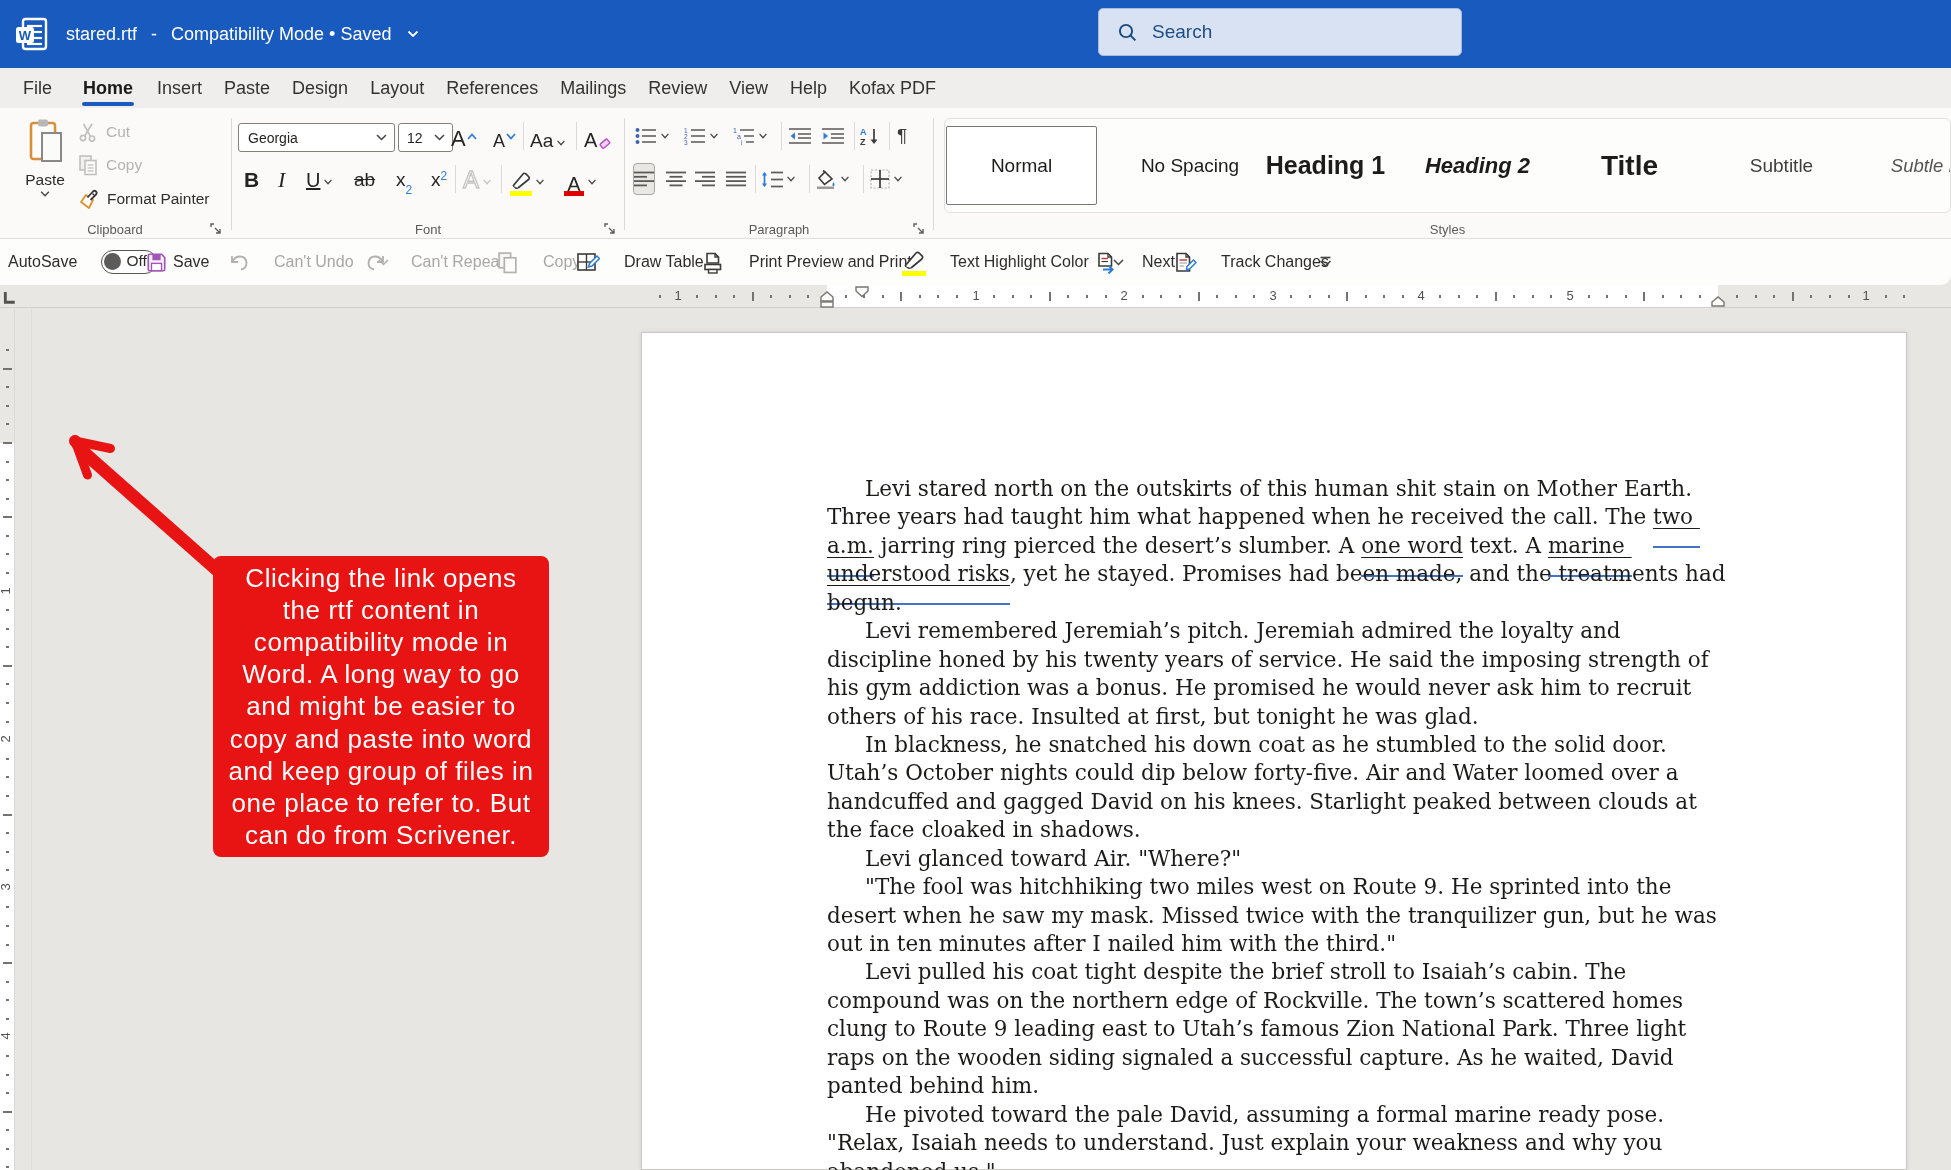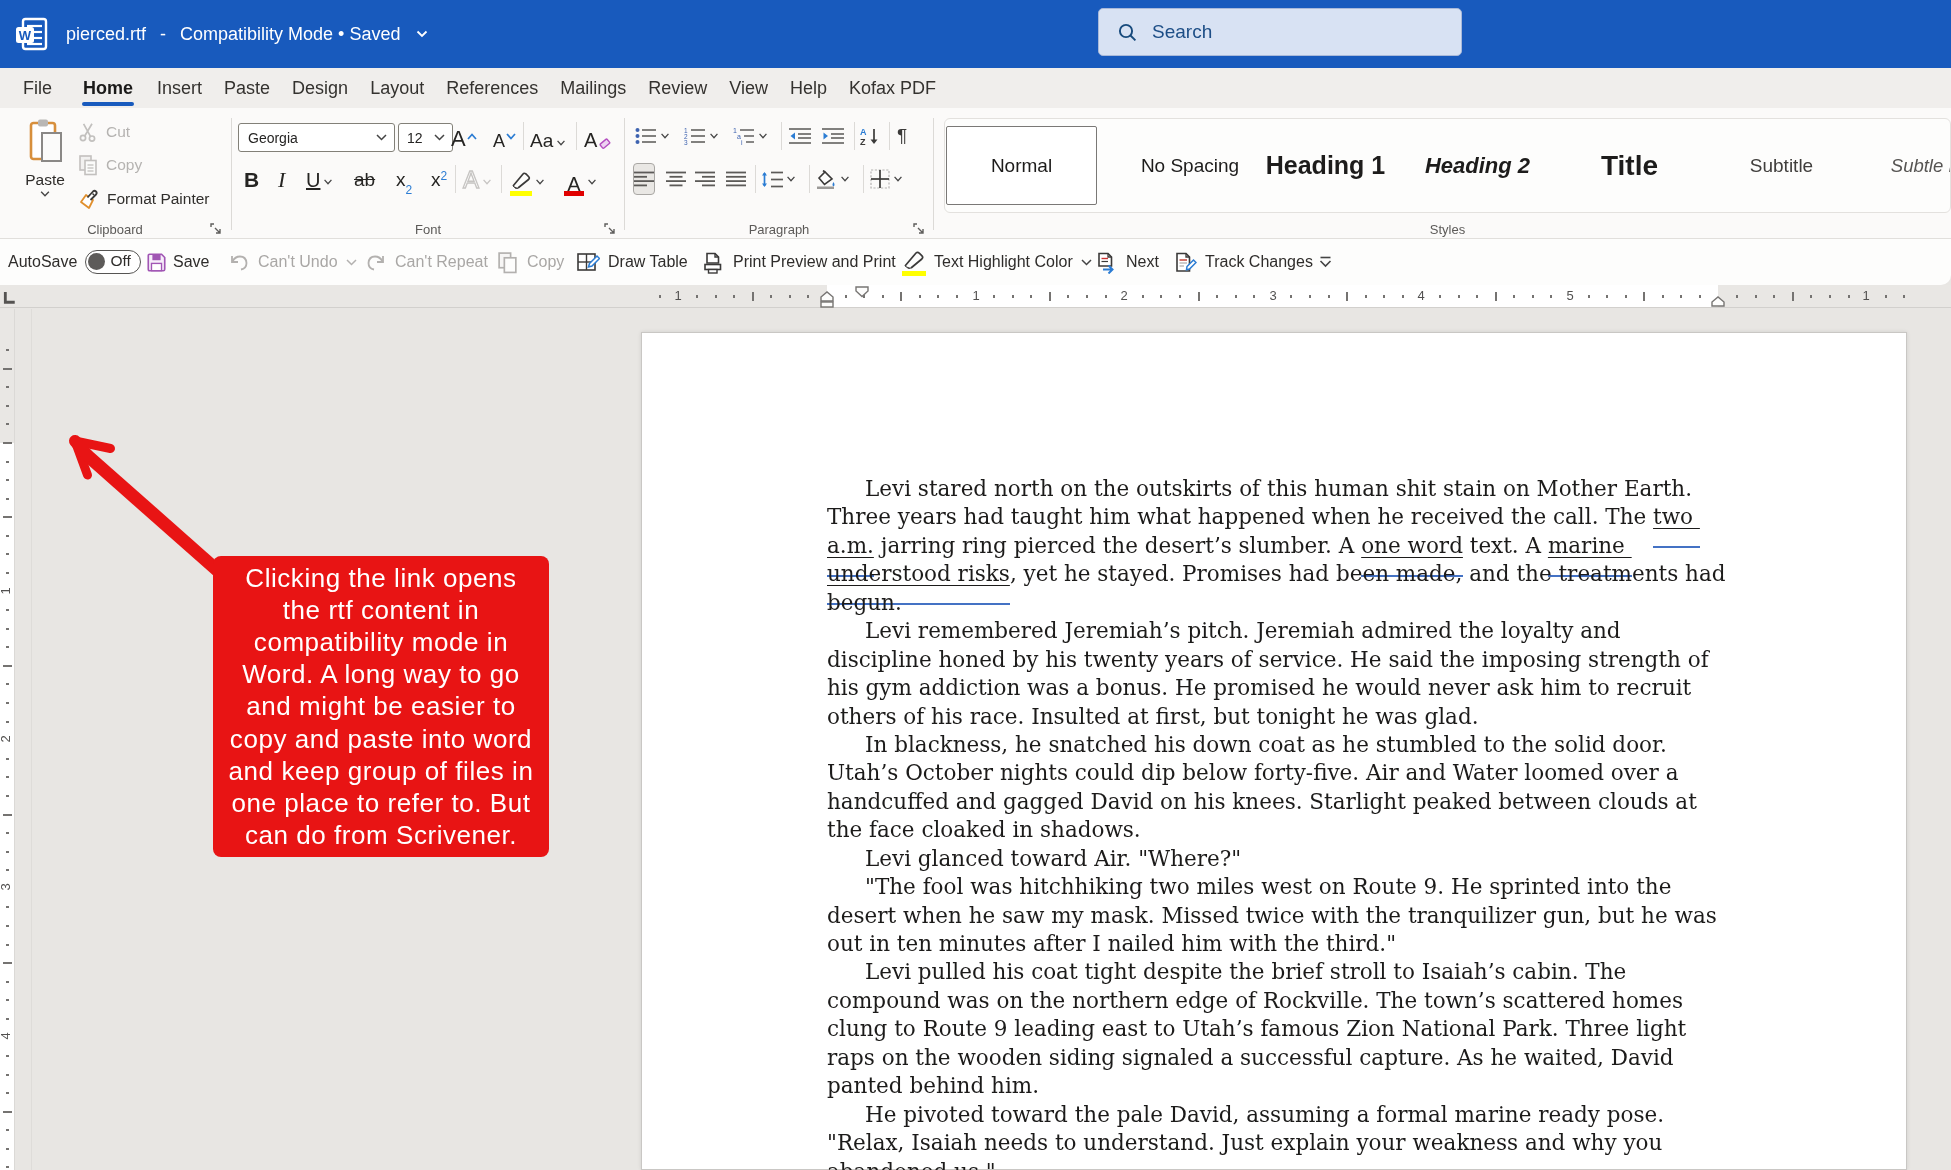--- a/index.html
+++ b/index.html
@@ -70,21 +70,21 @@
   .st-nospacing { font-size:19px;padding-left:33px; }
   .st-h1 { font-size:25px; font-weight:600; }
   .st-h2 { font-size:22px; font-weight:600; font-style:italic; }
   .st-title { font-size:28px; font-weight:bold; }
   .st-subtitle { font-size:19px; color:#403e3c; }
   .st-subtleem { font-size:18.5px; font-style:italic; color:#565452; }
 
   
   .qat { position:absolute; left:0; top:239px; width:1951px; height:46px; background:#fdfdfc;
          border-radius:0 0 10px 0; font-size:16px; color:#2f2d2b; }
-  .qat-item { position:absolute; top:0; height:46px; display:flex; align-items:center; gap:8px; white-space:nowrap; }
+  .qat-item { position:absolute; top:0; height:46px; display:flex; align-items:center; gap:24px; white-space:nowrap; }
   .qat .dis { color:#a9a7a5; }
   .autosave-pill { width:56px; height:24px; border:1.5px solid #565553; border-radius:13px; background:#fff;
                    display:flex; align-items:center; position:relative; }
   .autosave-knob { position:absolute; left:2px; top:2px; width:17px; height:17px; border-radius:50%; background:#5d5b59; }
   .autosave-state { position:absolute; left:24px; top:1px; font-size:15.5px; color:#2f2d2b; }
 
   
   .hruler { position:absolute; left:0; top:285px; width:1951px; height:23px; background:#e9e7e4; border-bottom:1px solid #d2d0cd; }
   .hr-white { position:absolute; top:0; height:22px; background:#ffffff; }
   .tick-dot { position:absolute; width:2px; height:3px; background:#757371; top:10px; }
@@ -125,21 +125,21 @@
     <svg class="word-logo" viewBox="0 0 36 36">
       <rect x="9" y="3" width="23" height="30" rx="2.5" fill="none" stroke="#ffffff" stroke-width="2.4"></rect>
       <line x1="13" y1="10" x2="28" y2="10" stroke="#ffffff" stroke-width="2.2"></line>
       <line x1="13" y1="16" x2="28" y2="16" stroke="#ffffff" stroke-width="2.2"></line>
       <line x1="13" y1="22" x2="28" y2="22" stroke="#ffffff" stroke-width="2.2"></line>
       <line x1="13" y1="28" x2="28" y2="28" stroke="#ffffff" stroke-width="2.2"></line>
       <rect x="2" y="11" width="18" height="16" rx="2.5" fill="#ffffff"></rect>
       <text x="11" y="24" font-size="13" font-weight="bold" fill="#185abd" text-anchor="middle" font-family="Liberation Sans,sans-serif">W</text>
     </svg>
     <div class="titletext">
-      <span>pierced.rtf</span>
+      <span>stared.rtf</span>
       <span>-</span>
       <span>Compatibility Mode • Saved</span>
       <svg class="title-chevron" viewBox="0 0 12 8">
         <path d="M1.5 1.5 L6 6 L10.5 1.5" fill="none" stroke="#ffffff" stroke-width="1.8"></path>
       </svg>
     </div>
     <div class="searchbox">
       <svg width="21" height="21" viewBox="0 0 21 21">
         <circle cx="9" cy="9" r="6.1" fill="none" stroke="#174a7c" stroke-width="1.9"></circle>
         <line x1="13.5" y1="13.5" x2="18.4" y2="18.4" stroke="#174a7c" stroke-width="1.9"></line>

